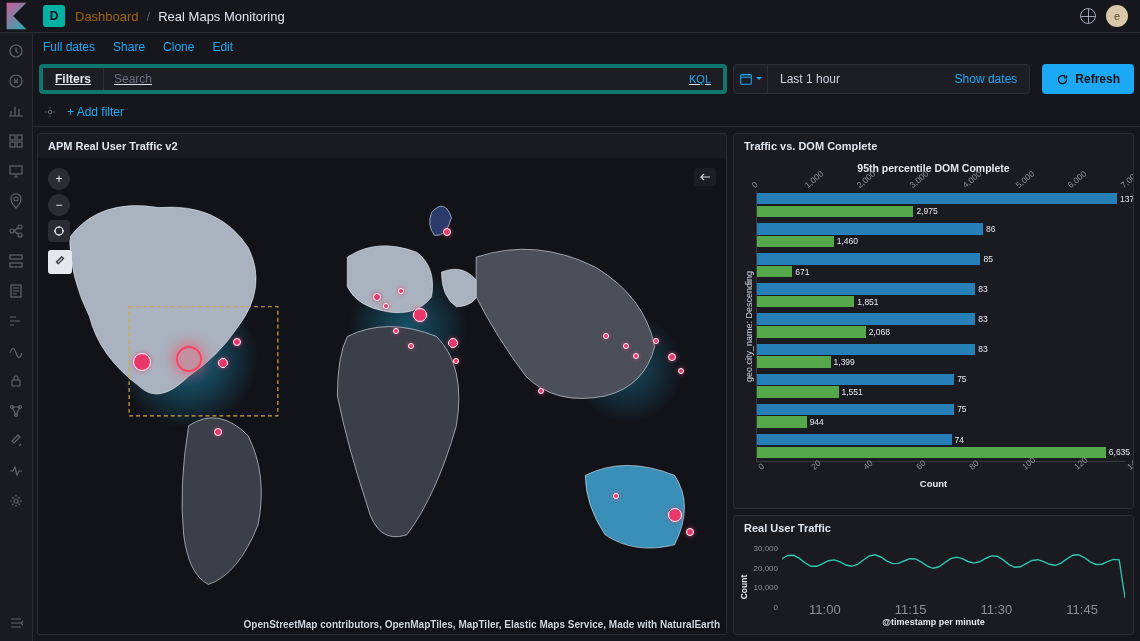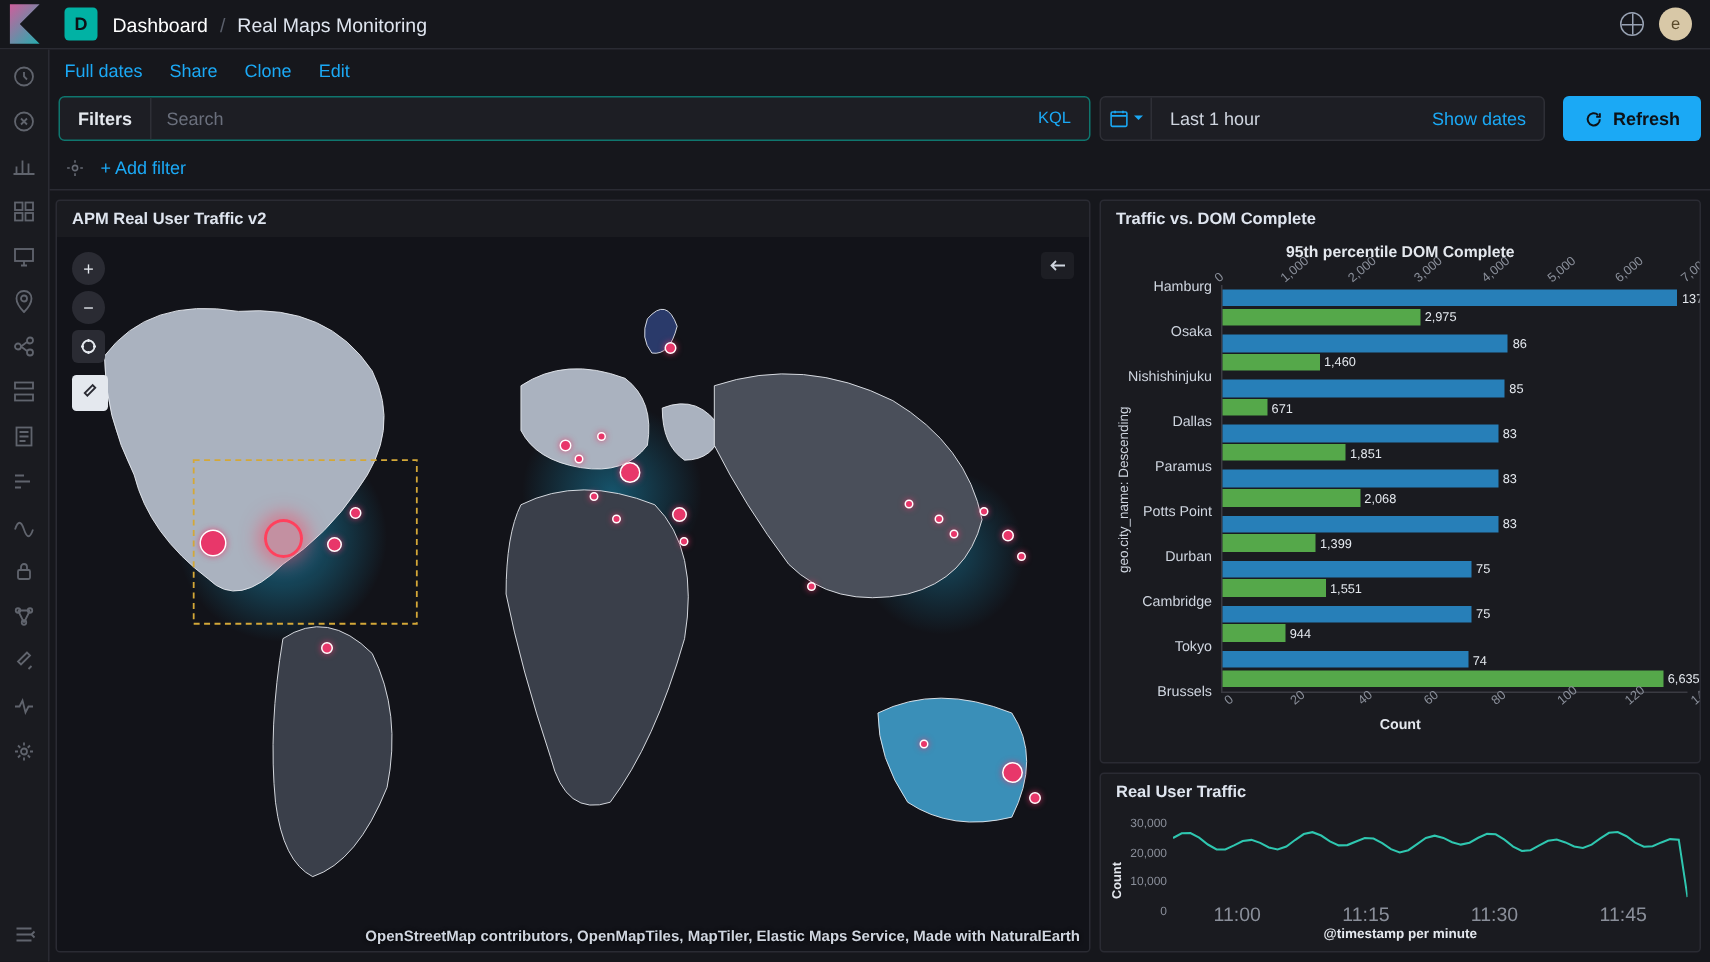--- a/index.html
+++ b/index.html
@@ -25,21 +25,21 @@
 }
 .logo-k-wrap { width: 33px; height: 33px; display:flex; align-items:center; justify-content:center; }
 .app-letter {
   width: 22px; height: 22px;
   background: #01b2a4;
   border-radius: 3px;
   display: flex; align-items: center; justify-content: center;
   font-weight: 600; font-size: 12px; color: #0d1116;
 }
 .breadcrumb { display: flex; align-items: center; gap: 8px; font-size: 13px; }
-.breadcrumb .dim { color: #ffffff; text-align: right; }
+.breadcrumb .dim { color: #a16207; text-align: right; }
 .breadcrumb .sep { color: #5a5f6b; }
 .spacer { flex: 1; }
 .globe-icon { width: 16px; height: 16px; border: 1.5px solid #98a2b3; border-radius: 50%; position: relative; }
 .globe-icon::before { content:''; position:absolute; left:50%; top:0; bottom:0; width:1px; background:#98a2b3; }
 .globe-icon::after { content:''; position:absolute; top:50%; left:0; right:0; height:1px; background:#98a2b3; }
 .avatar {
   width: 22px; height: 22px; border-radius: 50%;
   background: #d8c8a7;
   display: flex; align-items: center; justify-content: center;
   font-size: 11px; color: #5a4a2a; font-weight: 500;
@@ -73,23 +73,24 @@
 
 .toolbar2 {
   height: 36px; display: flex; align-items: center; gap: 6px;
   padding: 0 6px;
 }
 .search-group {
   flex: 0 0 688px;
   height: 30px;
   display: flex; align-items: stretch;
   background: #1d1e24;
-  border: 1px solid #0f766e;
+  border: 4px solid #0f766e;
   border-radius: 4px;
   overflow: hidden;
+  text-decoration: underline;
 }
 .filters-btn {
   padding: 0 12px; display: flex; align-items: center;
   font-weight: 600; font-size: 12px; color: #e4e8ee;
   border-right: 1px solid #2e2f36;
 }
 .search-input {
   flex: 1; background: transparent; border: none; outline: none;
   padding: 0 10px; color: #dfe5ef; font-size: 12px;
 }
@@ -408,32 +409,20 @@
         <div class="map-attrib">OpenStreetMap contributors, OpenMapTiles, MapTiler, Elastic Maps Service, Made with NaturalEarth</div>
       </div>
     </div>
 
     <div class="panel">
       <div class="panel-title">Traffic vs. DOM Complete</div>
       <div class="chart-body">
         <div class="bar-chart-title">95th percentile DOM Complete</div>
         <div class="bar-area">
           <div class="y-axis-label">geo.city_name: Descending</div>
-          <div class="y-labels" id="bar-y-labels">
-              <div>Hamburg</div>
-              <div>Osaka</div>
-              <div>Nishishinjuku</div>
-              <div>Dallas</div>
-              <div>Paramus</div>
-              <div>Potts Point</div>
-              <div>Durban</div>
-              <div>Cambridge</div>
-              <div>Tokyo</div>
-              <div>Brussels</div>
-            </div>
           <div class="bars-col">
             <div class="top-ticks" id="bar-top-ticks">
                 <span style="left: 0%; bottom: 0px;">0</span>
                 <span style="left: 14.2857%; bottom: 0px;">1,000</span>
                 <span style="left: 28.5714%; bottom: 0px;">2,000</span>
                 <span style="left: 42.8571%; bottom: 0px;">3,000</span>
                 <span style="left: 57.1429%; bottom: 0px;">4,000</span>
                 <span style="left: 71.4286%; bottom: 0px;">5,000</span>
                 <span style="left: 85.7143%; bottom: 0px;">6,000</span>
                 <span style="left: 100%; bottom: 0px;">7,000</span>

